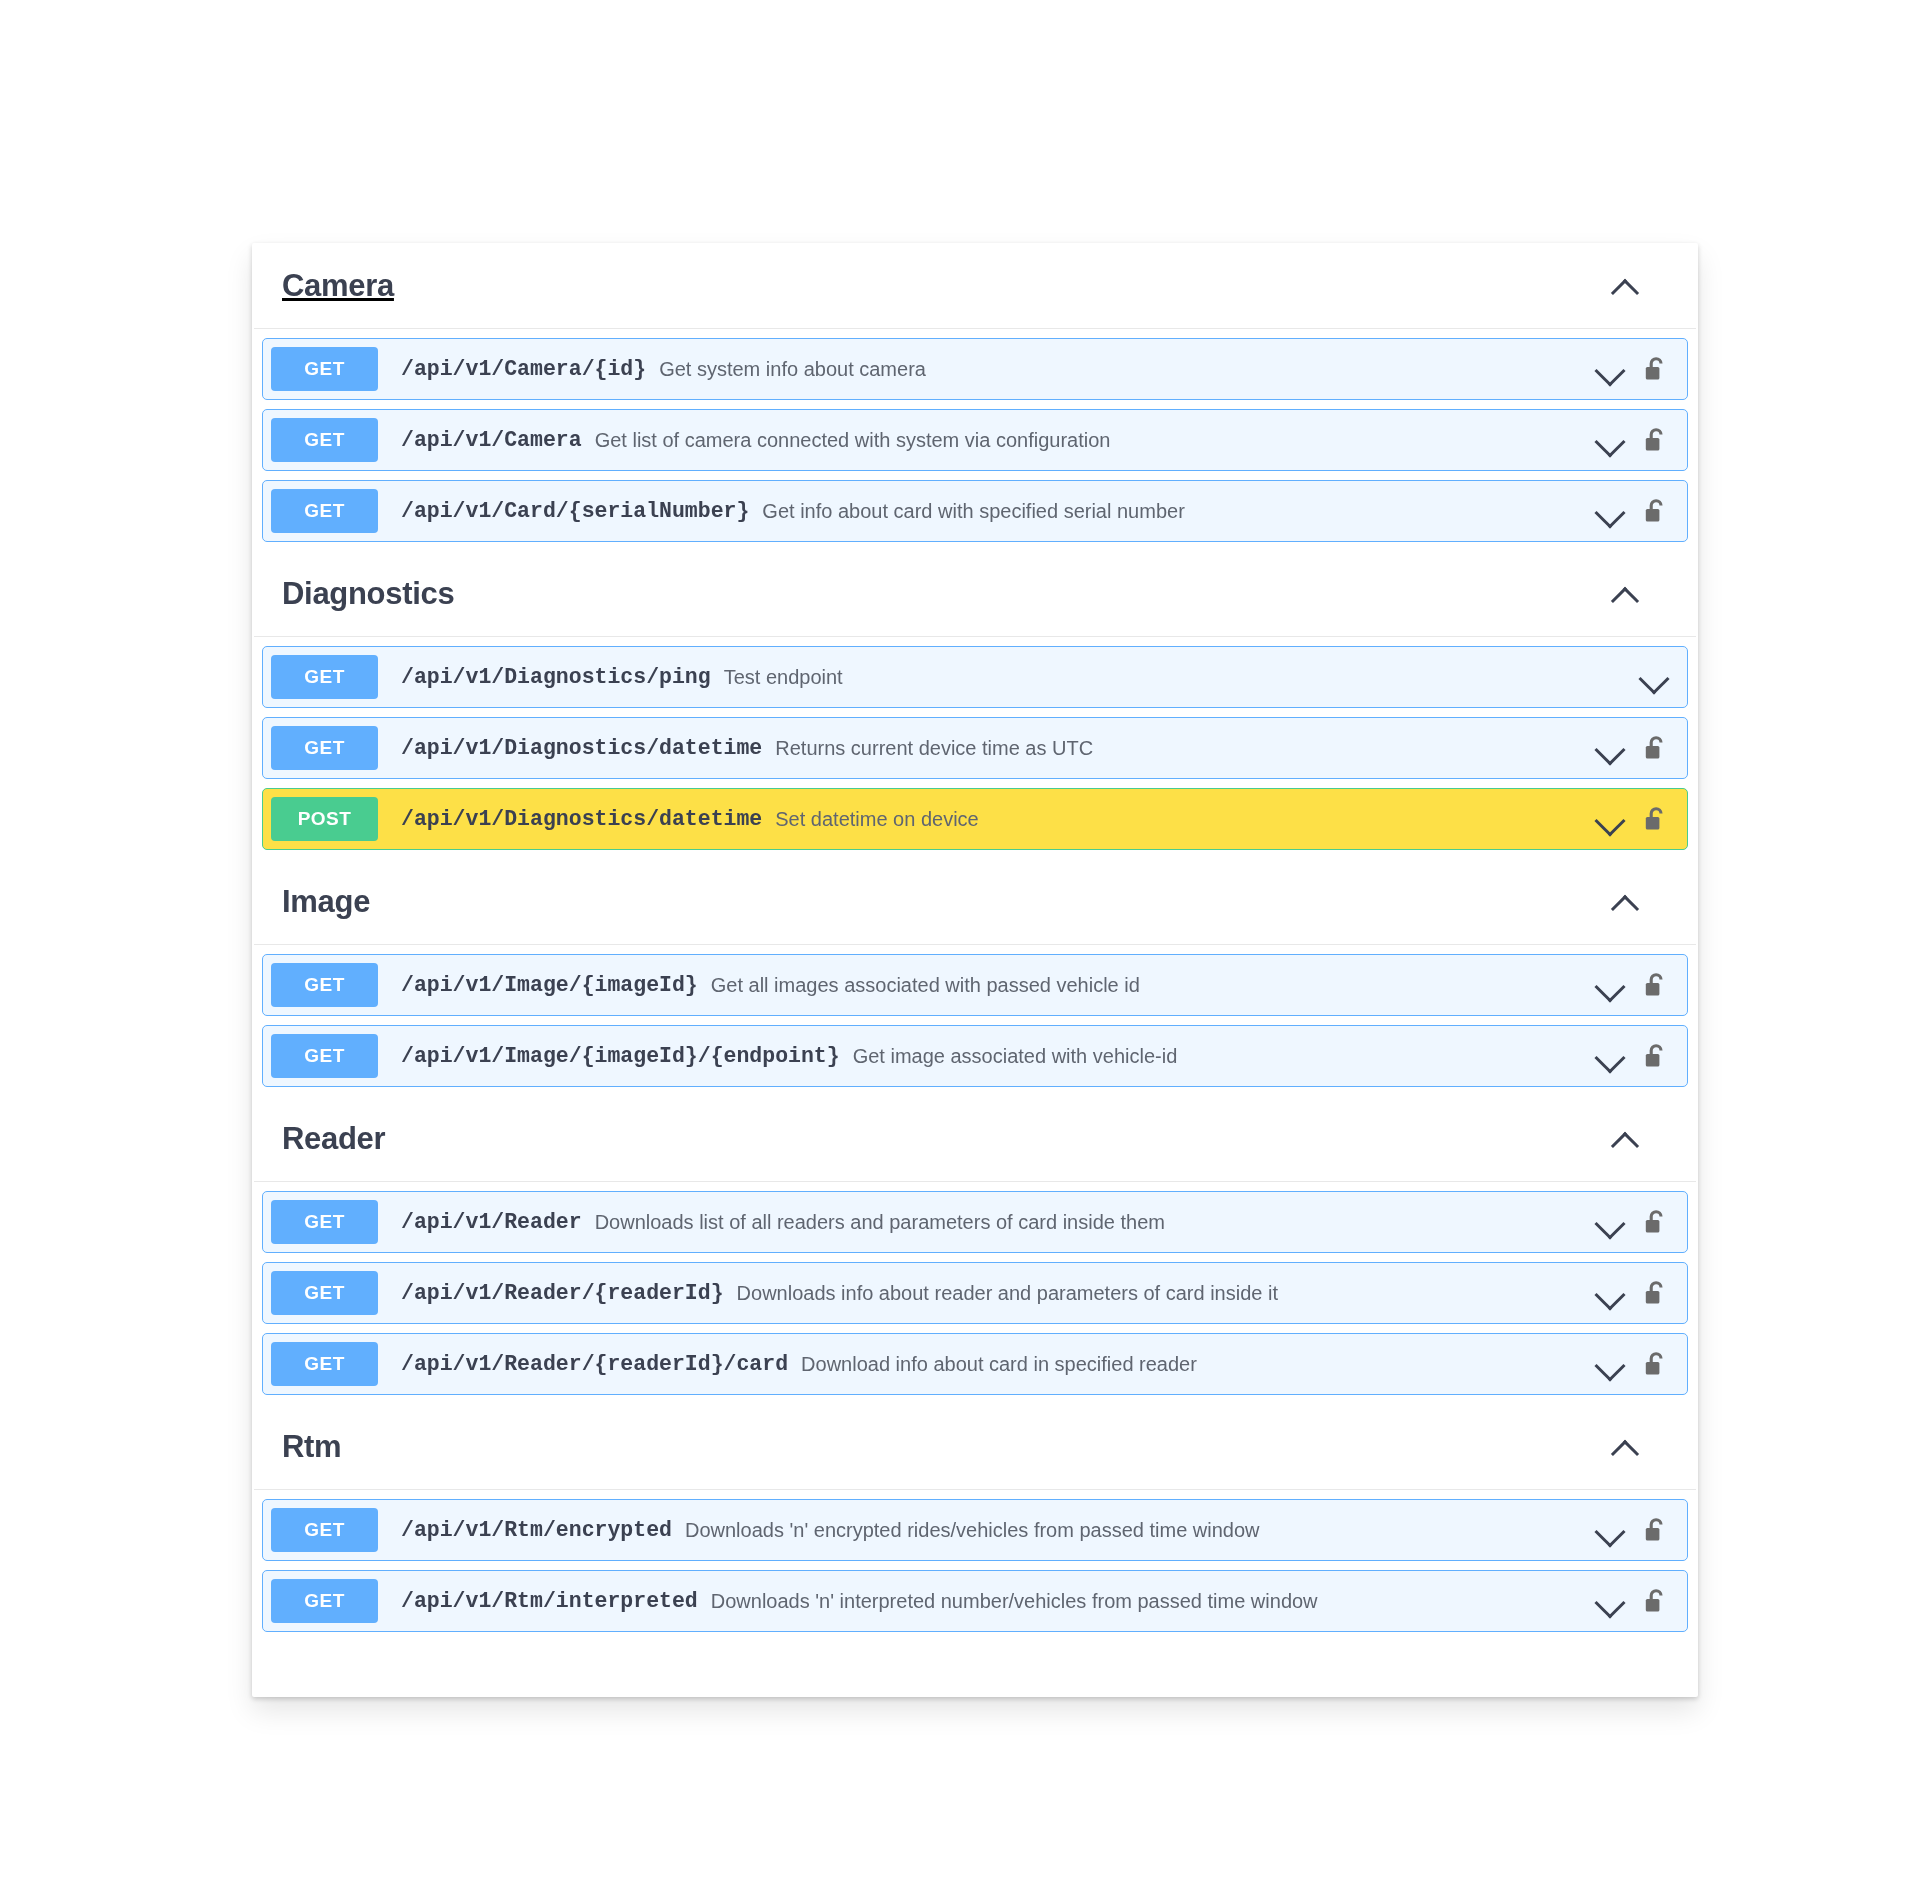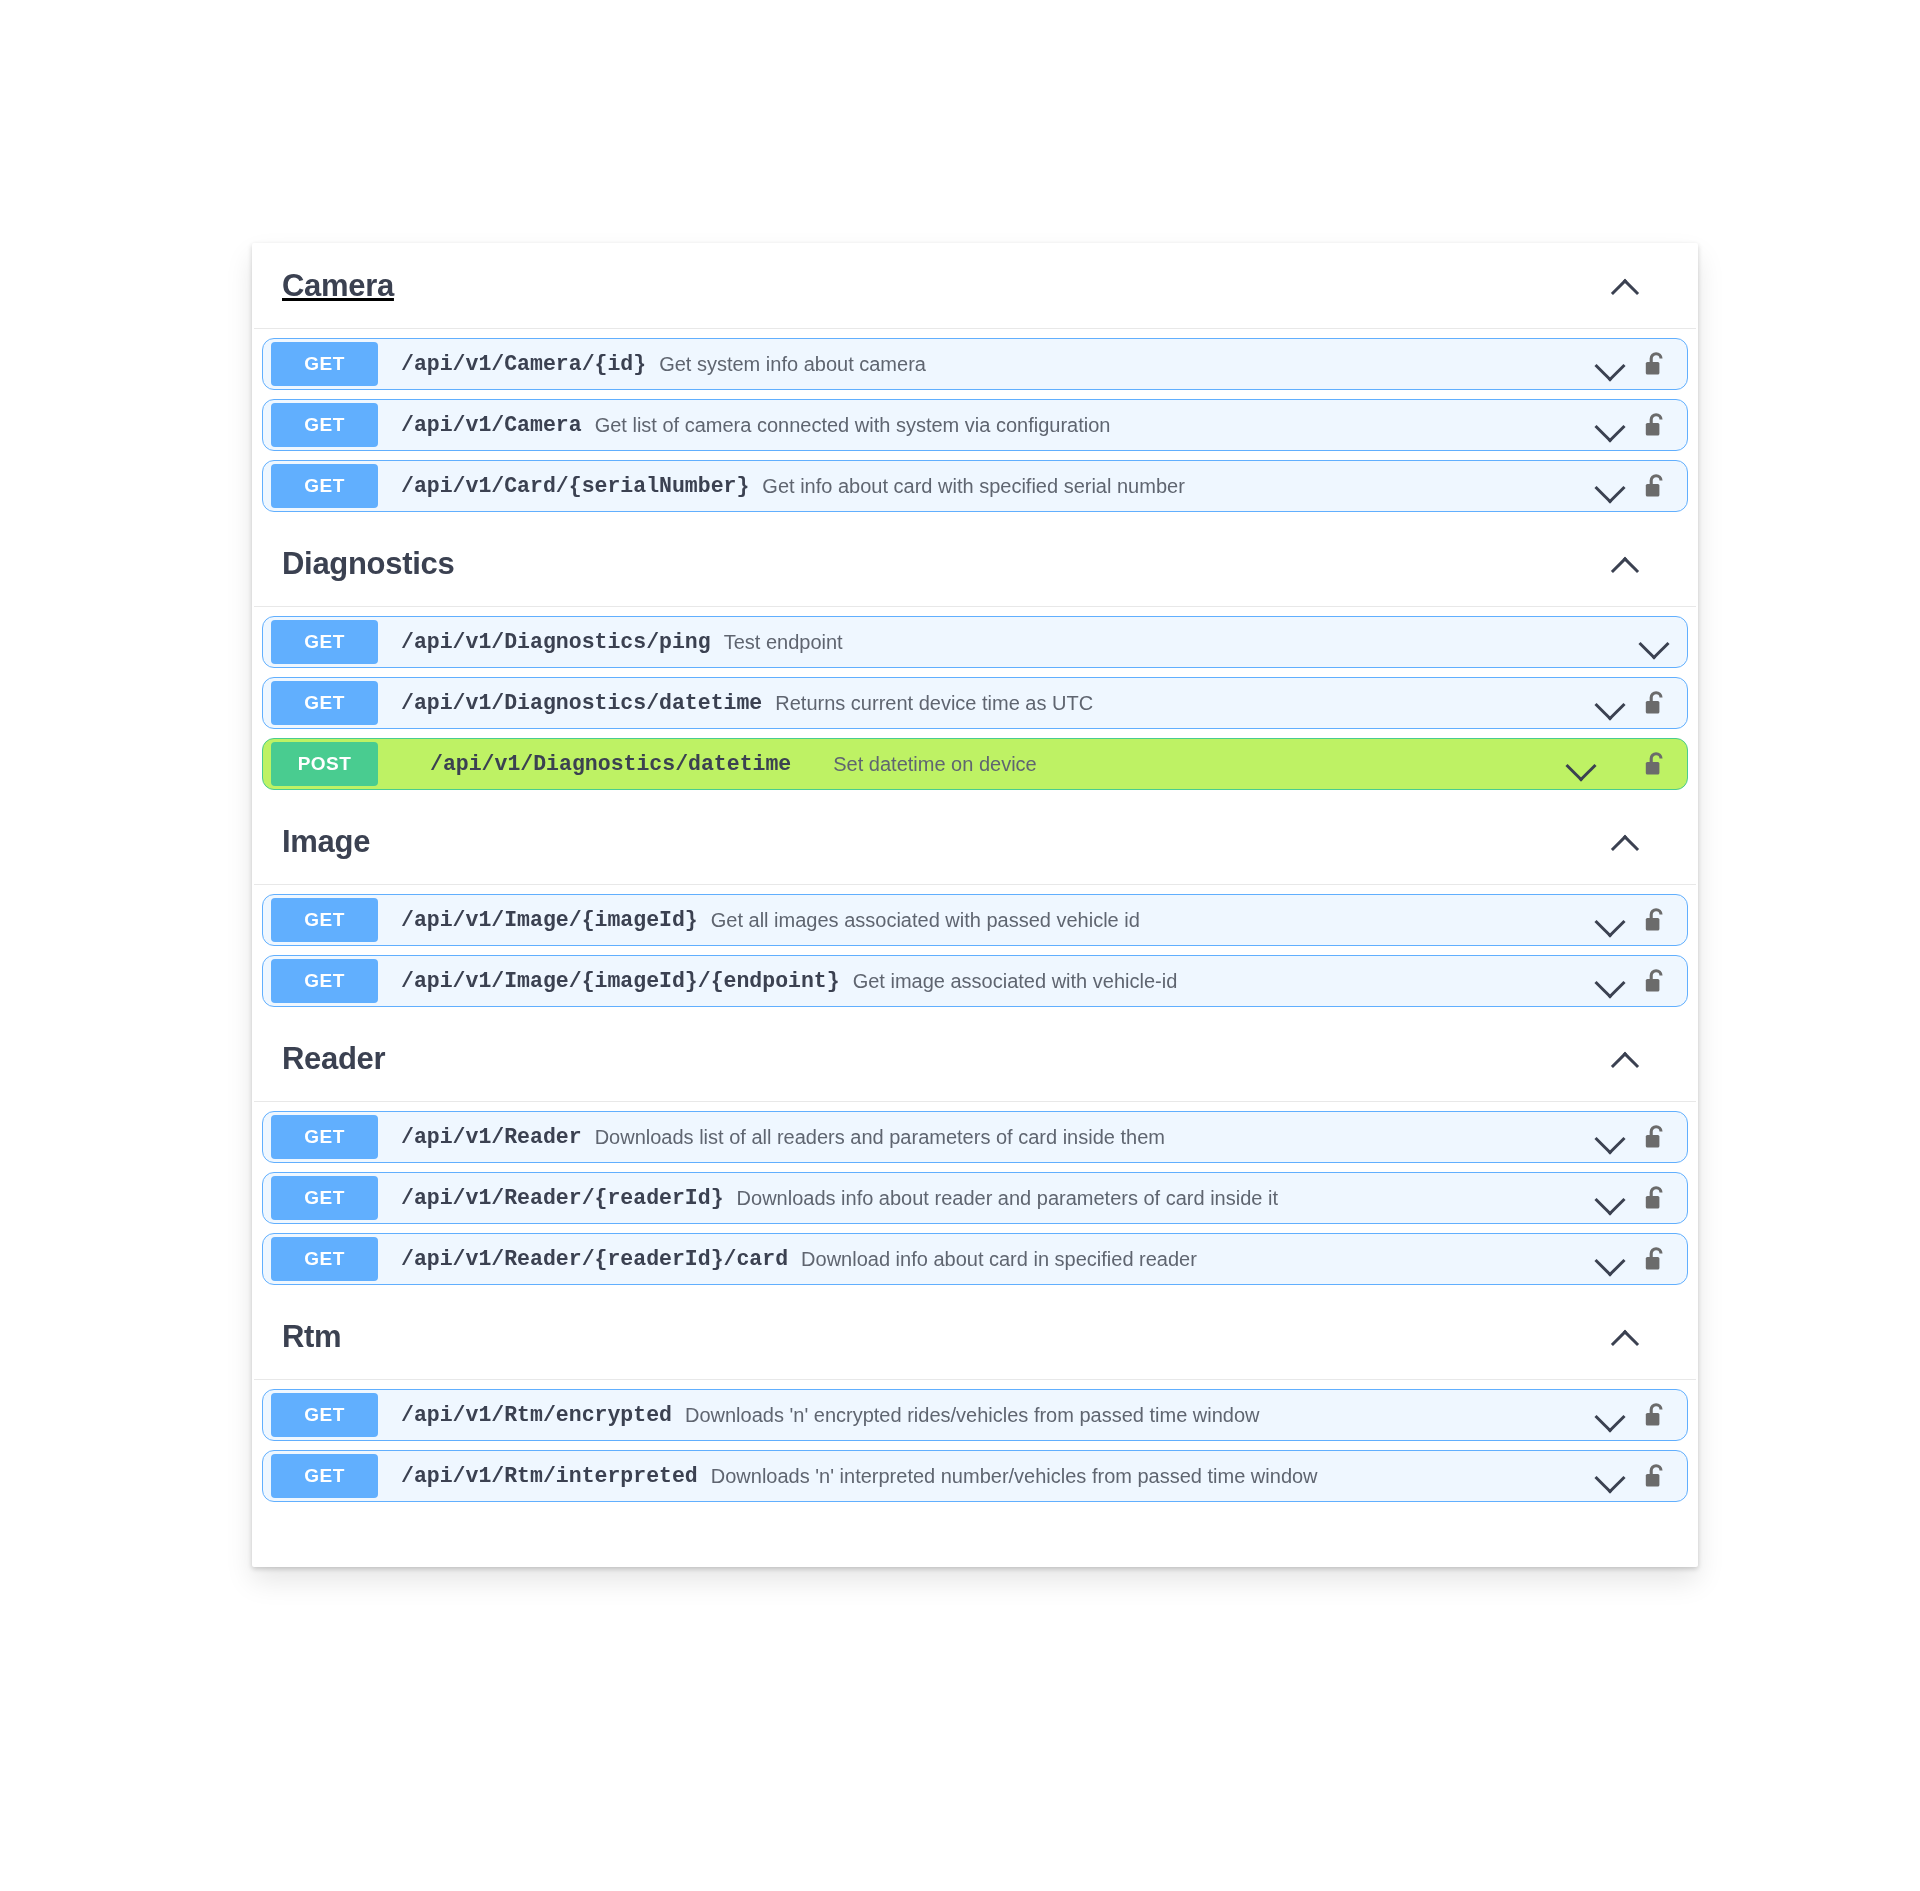--- a/index.html
+++ b/index.html
@@ -71,33 +71,32 @@
     border-bottom: 3px solid #3b4151;
   }
   .chev.up::before  { transform: rotate(-135deg); top: 10px; }
 
   
   .ops { padding: 0 10px; }
 
   .op {
     display: flex;
     align-items: center;
-    height: 52px;
+    height: 62px;
     margin: 9px 0;
     border: 1px solid #61affe;
-    border-radius: 12px;
+    border-radius: 5px;
     background: #eff7ff;
     cursor: pointer;
     padding-right: 18px;
     position: relative;
   }
   .op.post {
     border-color: #49cc90;
-    background: #bef264;
-    gap: 29px;
+    background: #fde047;
   }
 
   .op-badge {
     width: 107px;
     min-width: 107px;
     height: 44px;
     margin-left: 8px;
     border-radius: 4px;
     background: #61affe;
     color: #ffffff;

